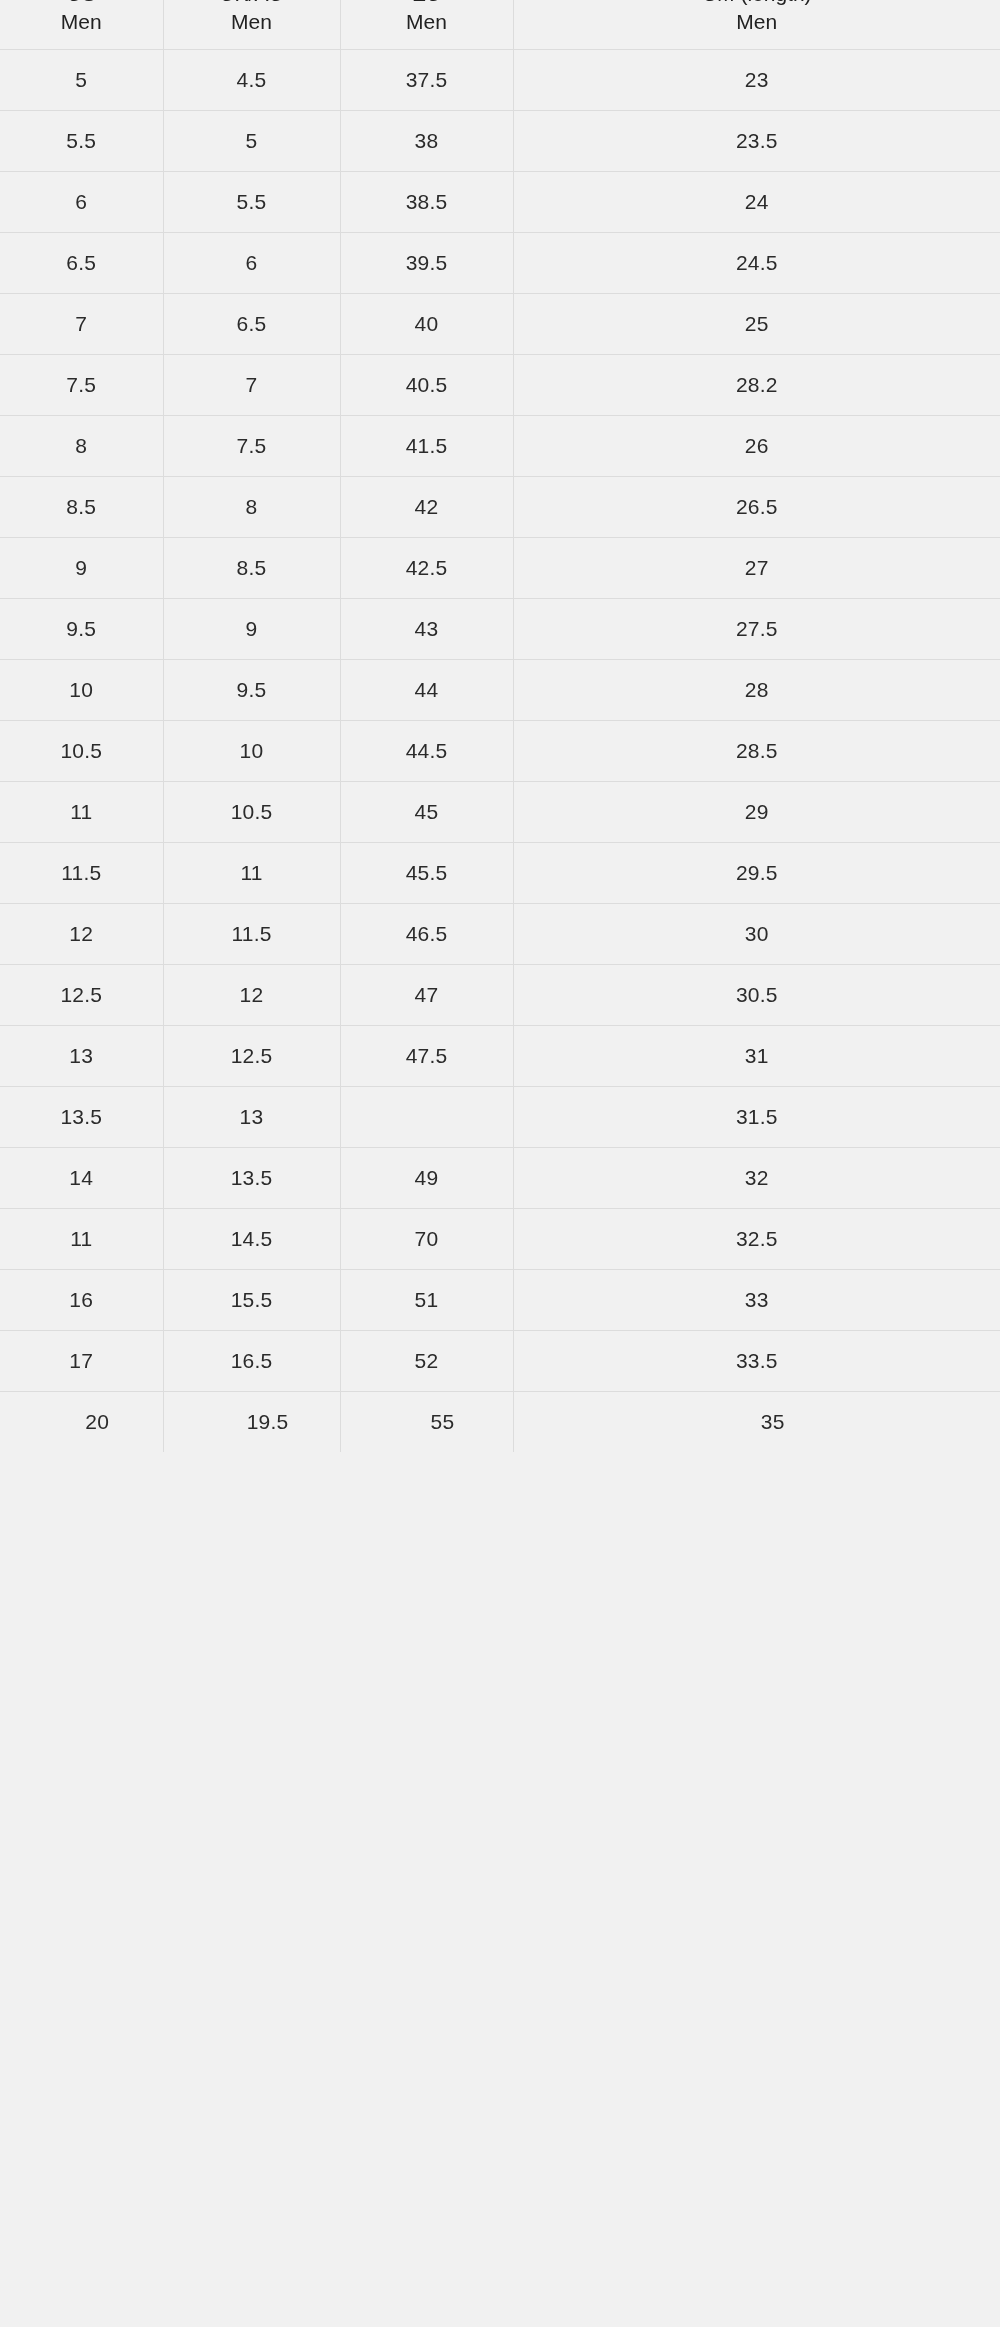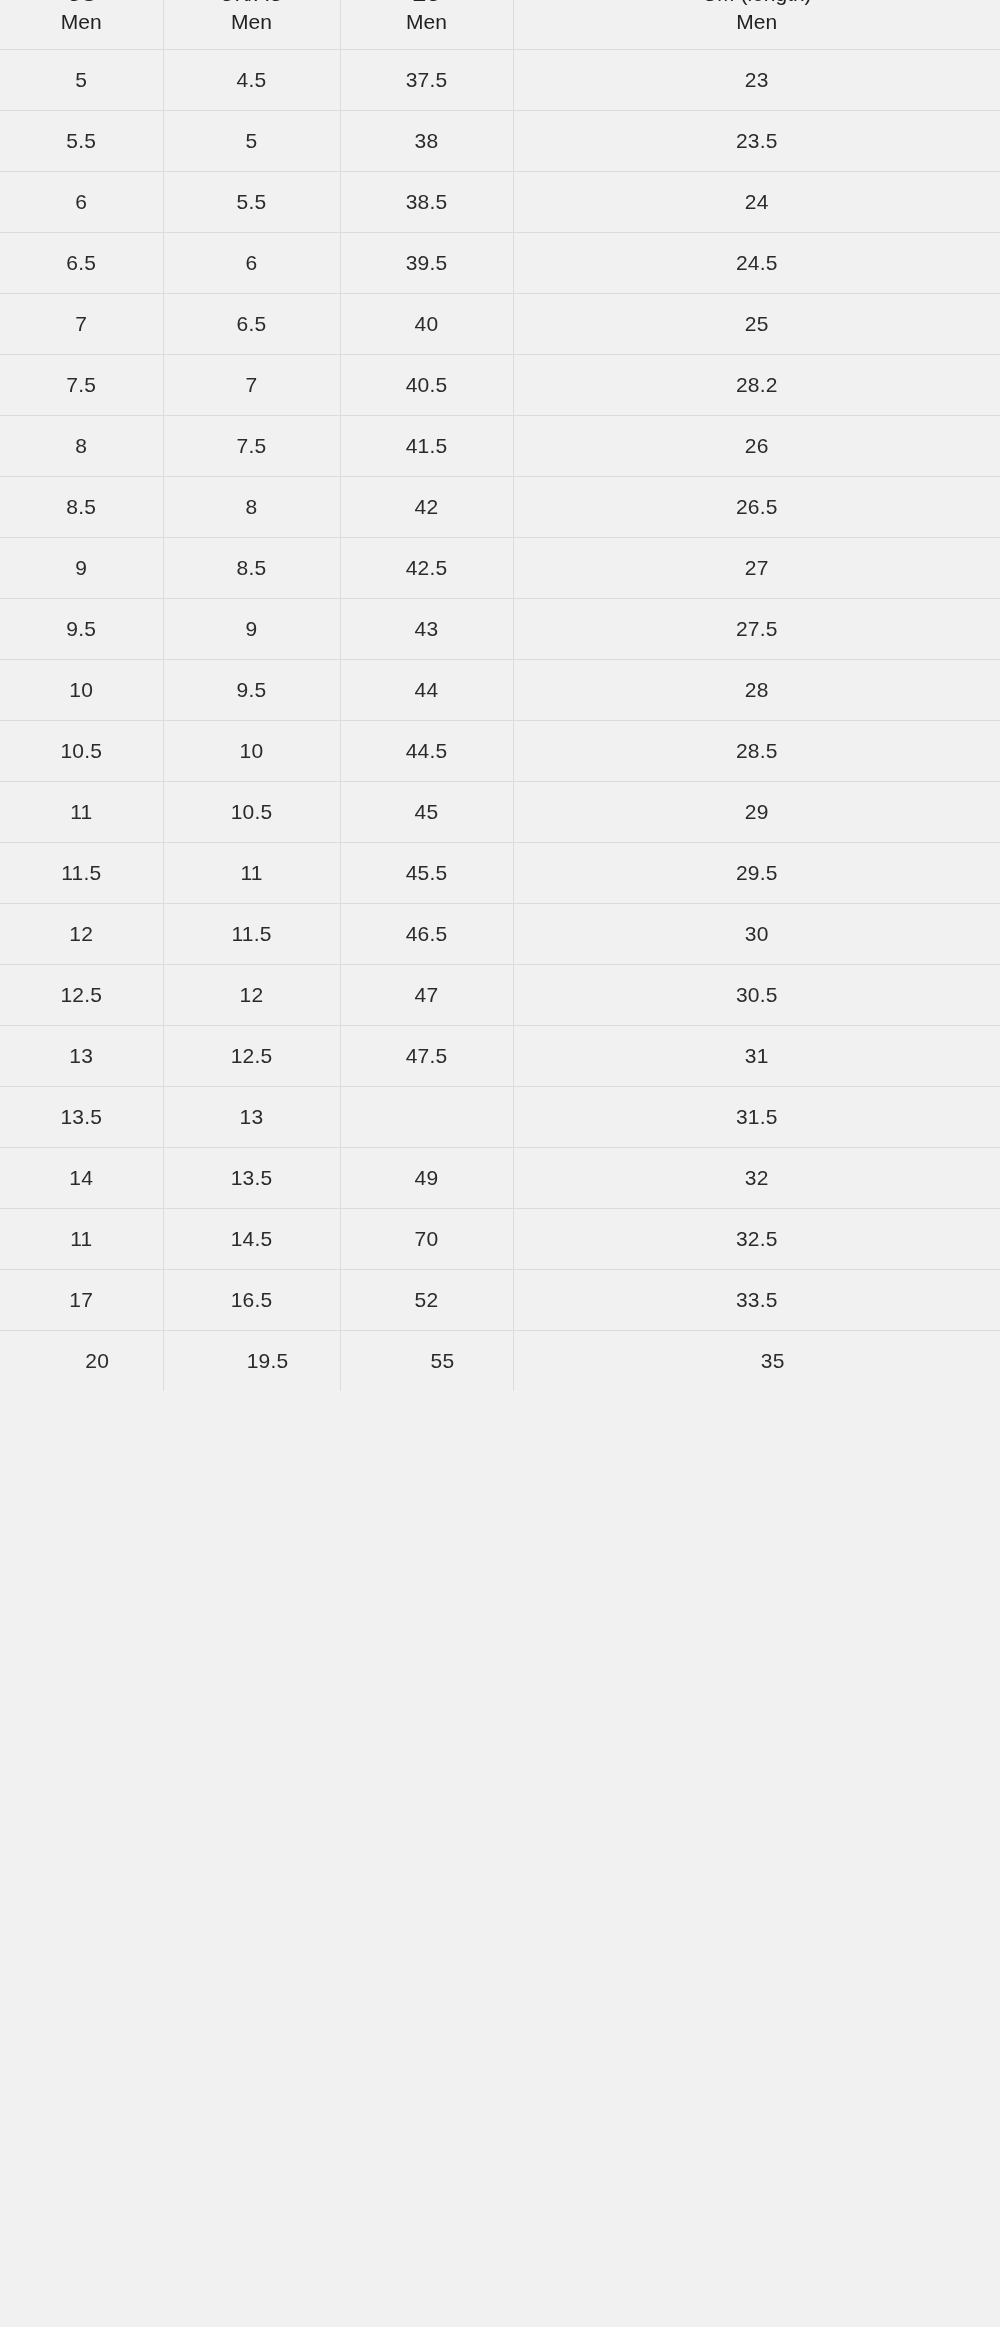--- a/index.html
+++ b/index.html
@@ -228,20 +228,26 @@
           <td>49</td>
           <td>32</td>
         </tr>
         <tr>
           <td>11</td>
           <td>14.5</td>
           <td>70</td>
           <td>32.5</td>
         </tr>
         <tr>
+          <td>16</td>
+          <td>15.5</td>
+          <td>51</td>
+          <td>33</td>
+        </tr>
+        <tr>
           <td>17</td>
           <td>16.5</td>
           <td>52</td>
           <td>33.5</td>
         </tr>
         <tr>
           <td>20</td>
           <td>19.5</td>
           <td>55</td>
           <td>35</td>

